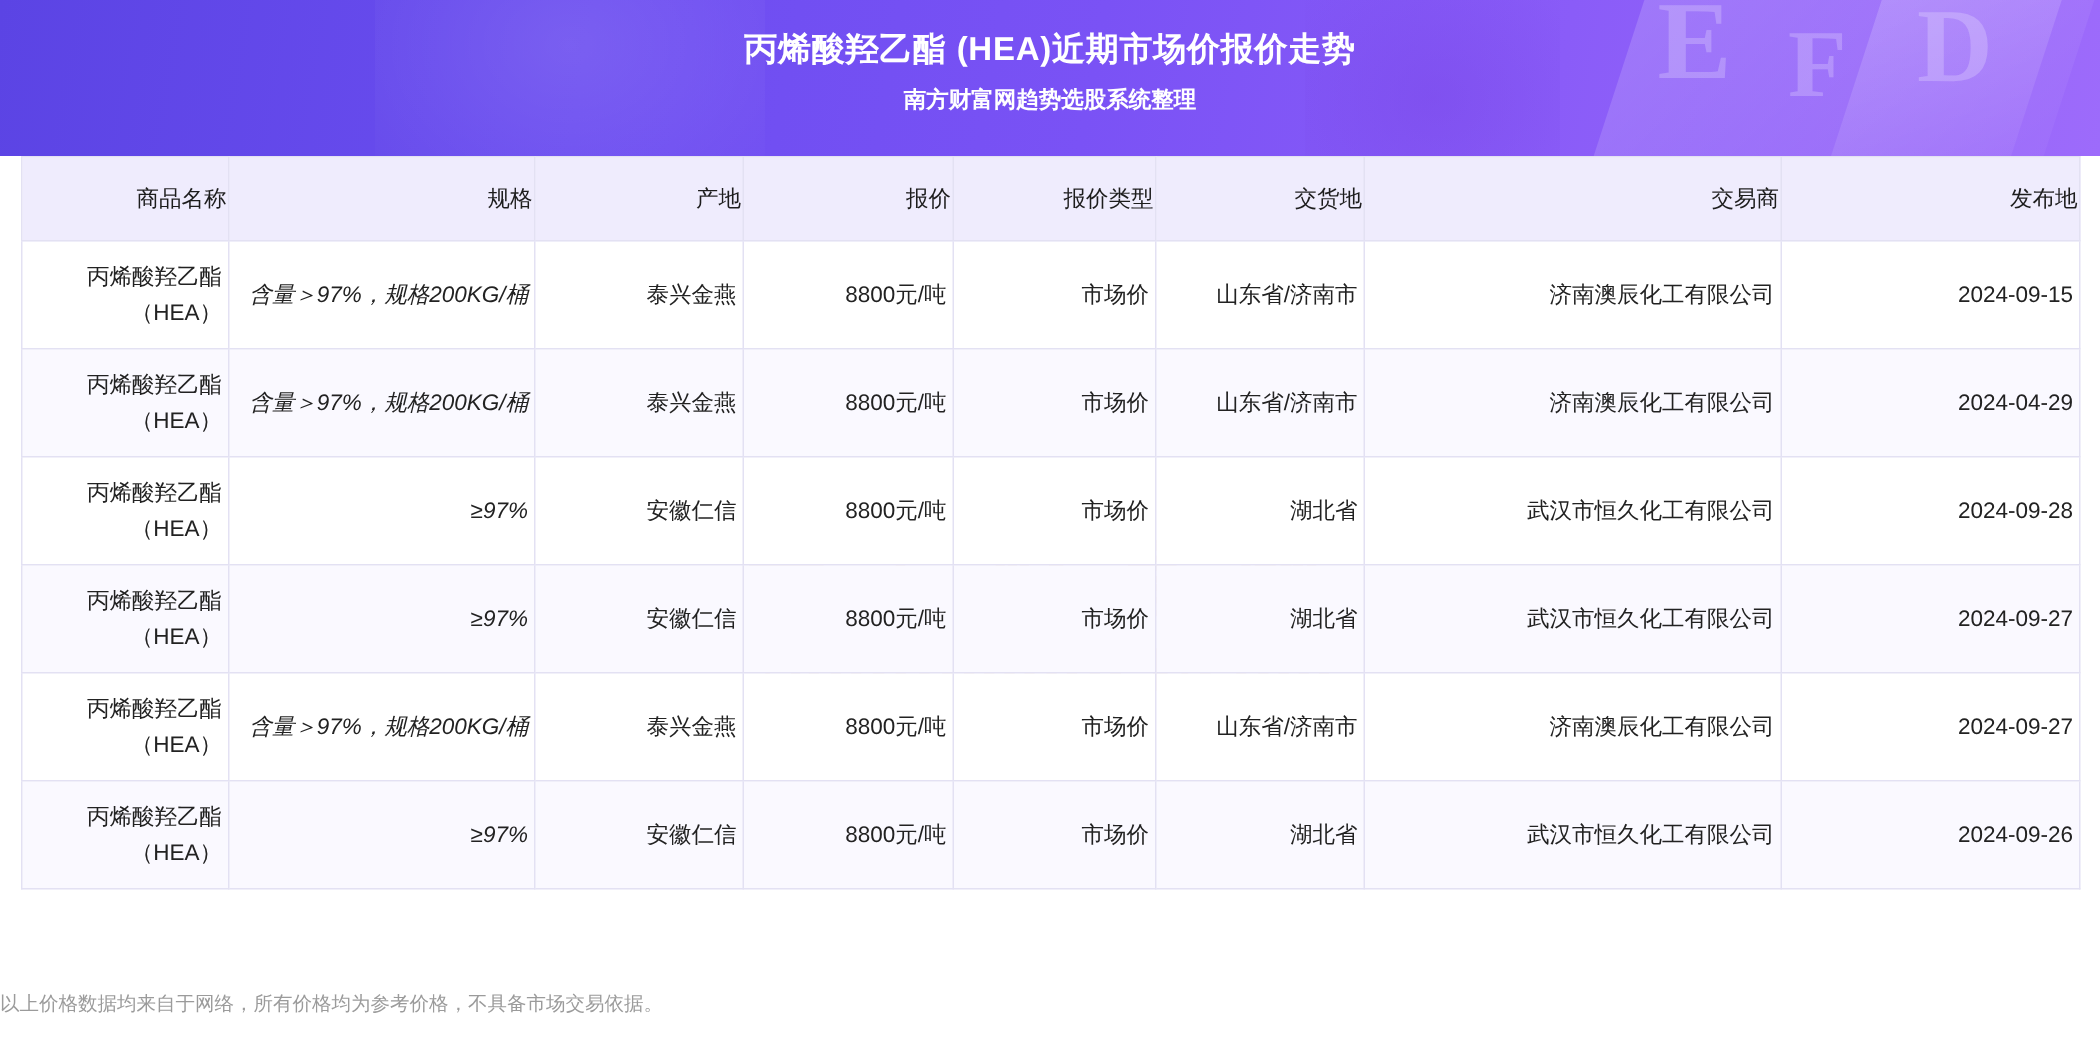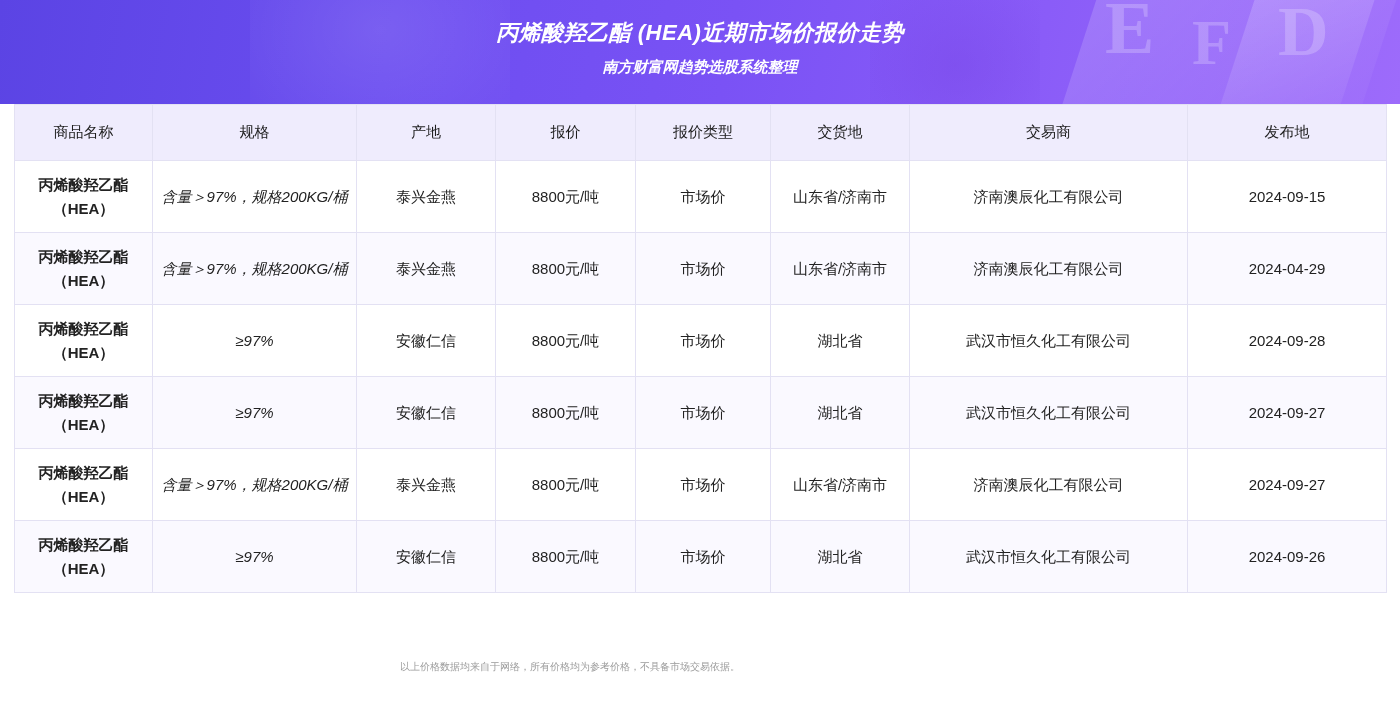--- a/index.html
+++ b/index.html
@@ -50,21 +50,20 @@
   }
   .hl-1 { left: 1105px; top: -14px; font-size: 74px; }
   .hl-2 { left: 1192px; top: 6px; font-size: 64px; }
   .hl-3 { left: 1278px; top: -8px; font-size: 70px; }
 
   .title-wrap {
     position: absolute;
     left: 0; top: 18px; width: 1400px;
     text-align: center;
     color: #ffffff;
-    font-style: italic;
   }
   .title-main {
     font-size: 22px;
     font-weight: 700;
     letter-spacing: 0.5px;
     line-height: 30px;
   }
   .title-sub {
     font-size: 15px;
     font-weight: 700;
@@ -108,50 +107,50 @@
     z-index: 10;
   }
   table.price {
     border-collapse: collapse;
     width: 1372px;
     table-layout: fixed;
     background: transparent;
   }
   table.price th, table.price td {
     border: 1px solid #e3e1f3;
-    text-align: center;
+    text-align: right;
     vertical-align: middle;
     font-size: 15px;
     color: #222222;
   }
   table.price thead th {
     height: 56px;
     background: #efecfd;
     font-weight: 400;
     color: #1d1d1d;
     font-size: 15px;
   }
   table.price tbody td {
     height: 72px;
     padding: 6px 4px;
     line-height: 24px;
     background: #ffffff;
   }
   table.price tbody tr.alt td {
     background: #faf9ff;
   }
-  td.cell-name { font-size: 15px; font-weight: bold; }
+  td.cell-name { font-size: 15px; }
   td.cell-spec { font-size: 14px; line-height: 25px; font-style: italic; }
 
   .footnote {
     position: absolute;
     left: 0; top: 660px;
     width: 1140px;
-    text-align: center;
-    font-size: 10px;
+    text-align: left;
+    font-size: 13px;
     color: #9b9b9b;
     z-index: 11;
   }
 </style>
 </head>
 <body>
 
 <div id="page">
 
   <div class="header">

